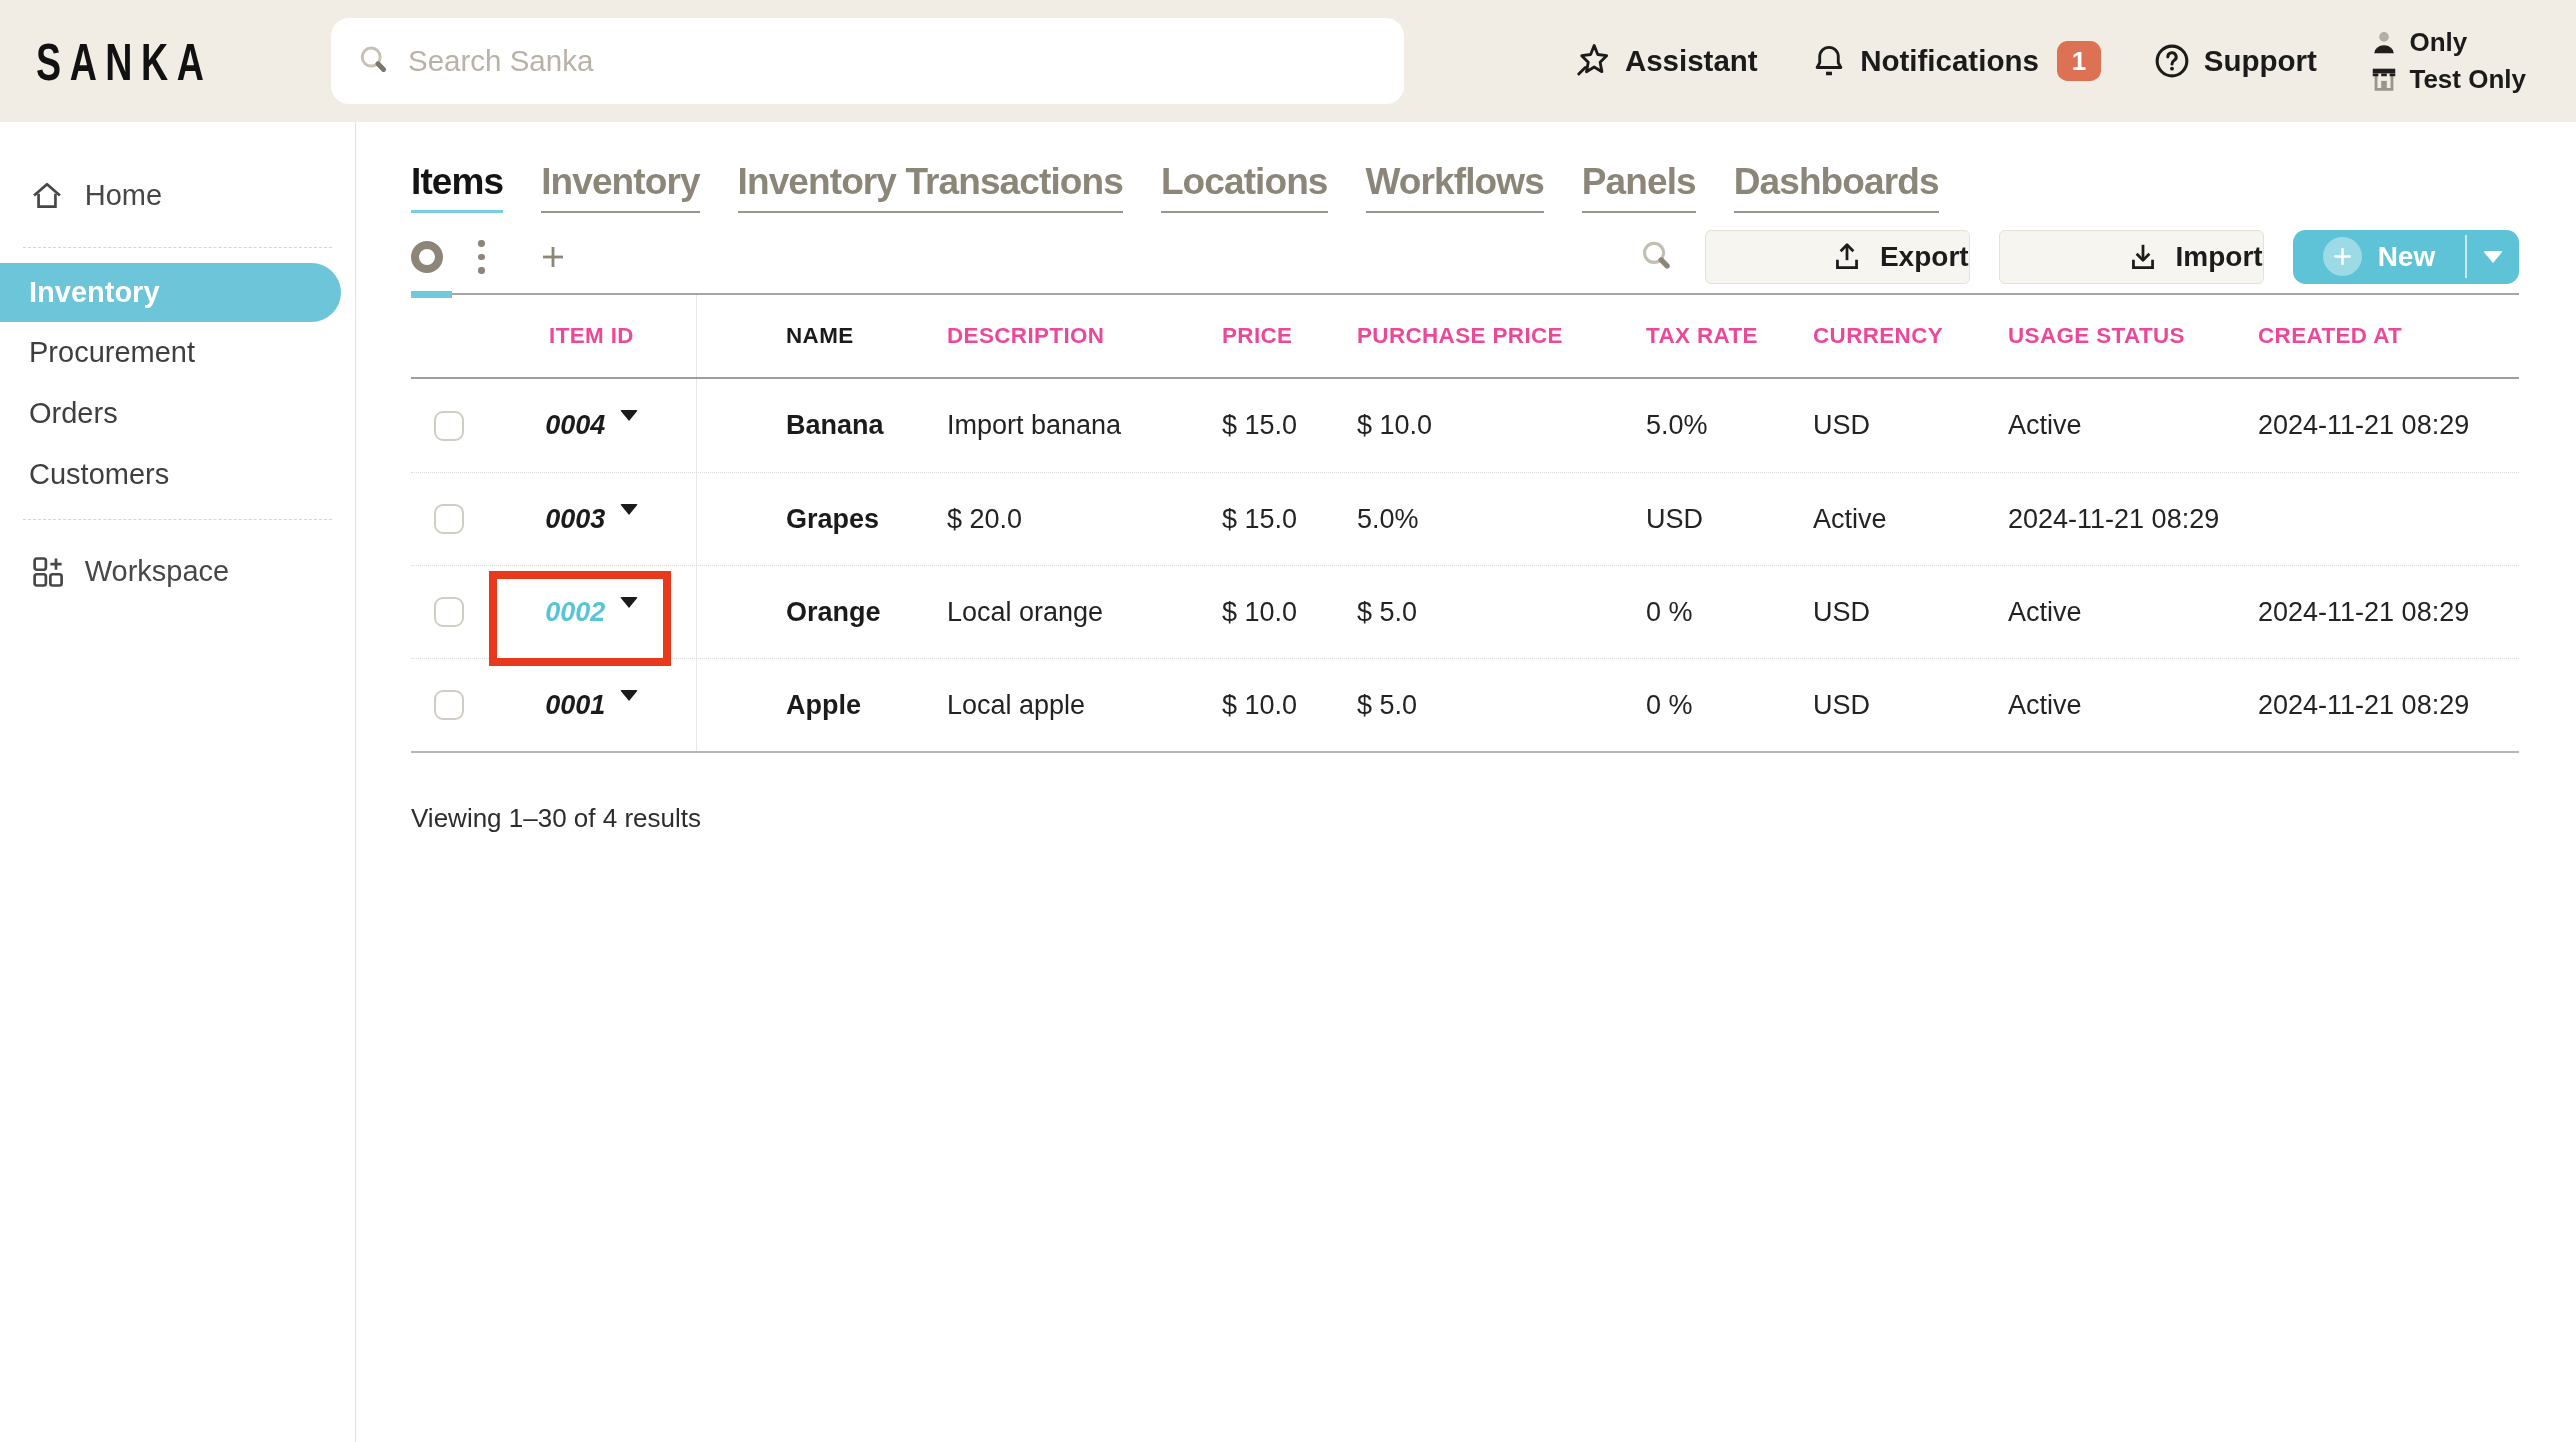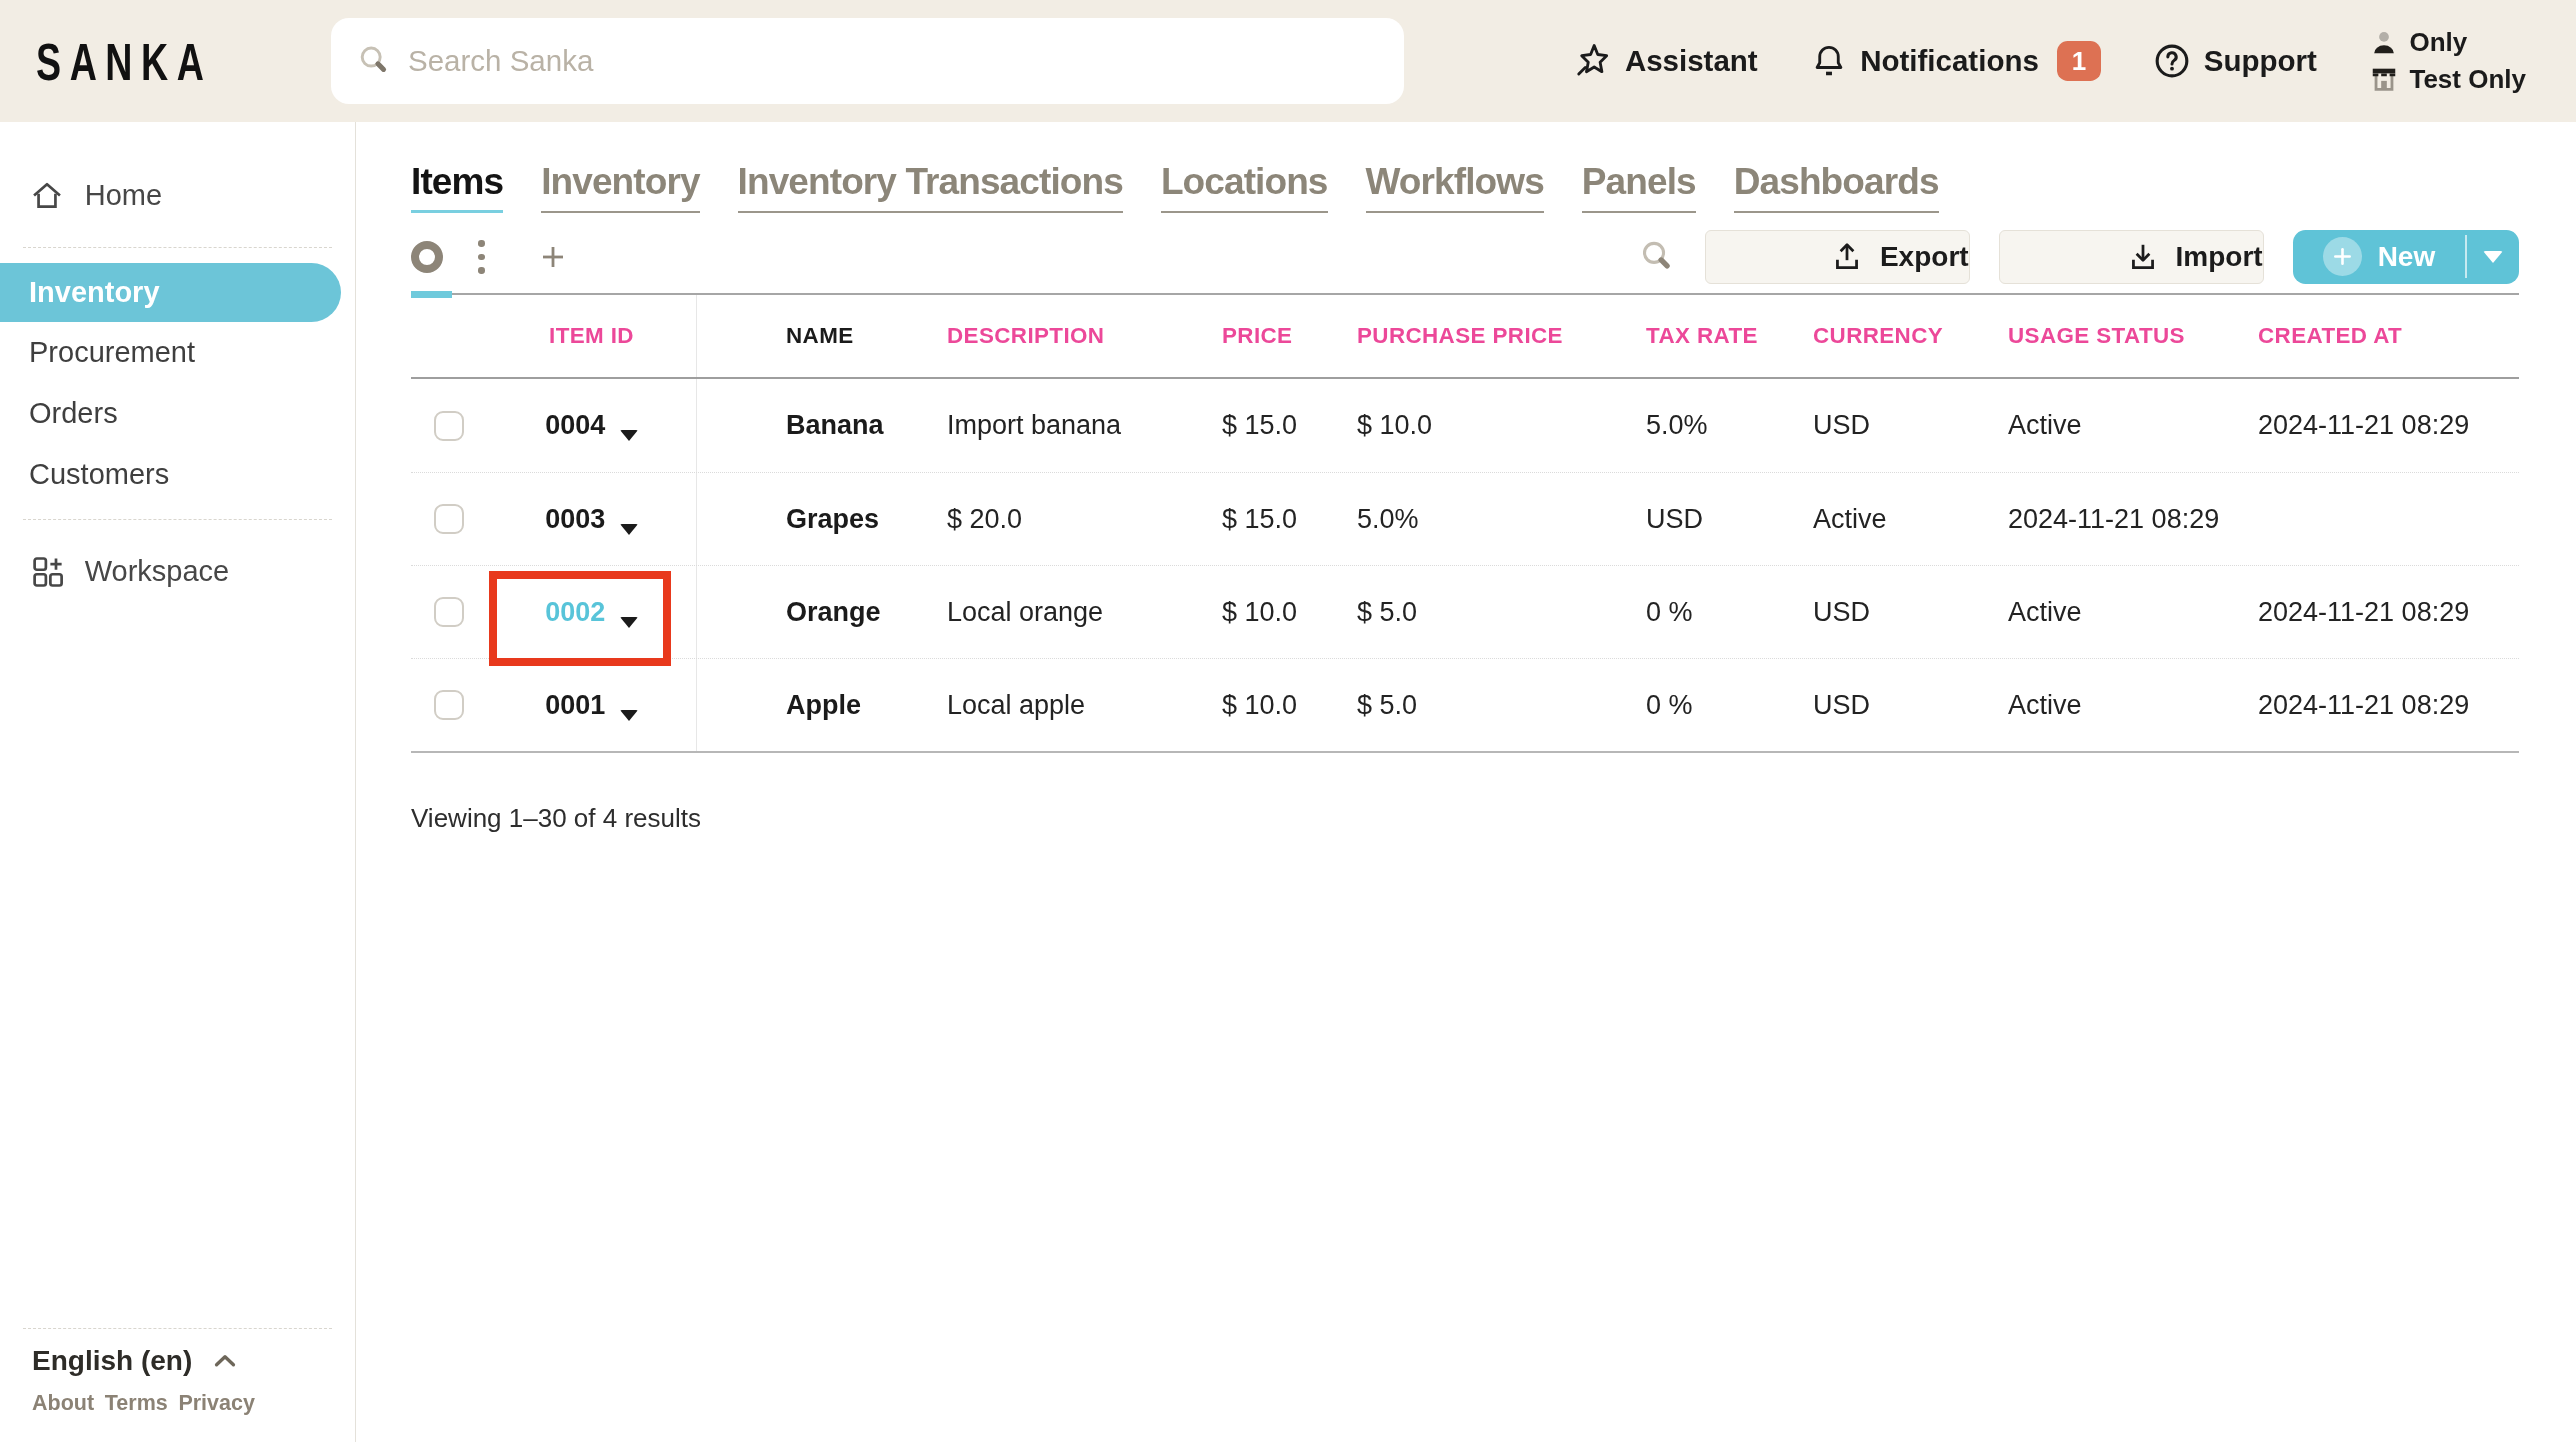--- a/index.html
+++ b/index.html
@@ -81,22 +81,22 @@
   .grid{display:grid;grid-template-columns:76px 210px 250px 275px 135px 289px 167px 195px 250px 260px;}
   .thead{height:84px;border-bottom:2.7px solid #9e9e9e;}
   .th{display:flex;align-items:center;font-size:22.4px;font-weight:700;color:#ec4899;letter-spacing:0.4px;height:100%;}
   .trow{height:93px;}
   .trow + .trow{border-top:1.8px dotted #dbdbdb;}
   .tbody{border-bottom:2.7px solid #b7b7b7;}
   .cell{display:flex;align-items:center;height:100%;font-size:27px;color:#232323;}
   .c-center{justify-content:center;}
   .c-id{border-right:0.9px solid #e7e7e7;position:relative;}
   .c-name{padding-left:89px;font-weight:700;color:#1b1b1b;}
-  .idbtn{background:none;border:0;display:flex;align-items:flex-end;gap:14.3px;cursor:pointer;
-         font-family:"Liberation Sans", sans-serif;font-size:27px;font-weight:700;color:#1b1b1b;}
+  .idbtn{background:none;border:0;display:flex;align-items:flex-start;gap:14.3px;cursor:pointer;
+         font-family:"Liberation Sans", sans-serif;font-size:27px;font-weight:700;color:#1b1b1b;font-style:italic;}
   .idbtn .caret{width:0;height:0;border-left:9.8px solid transparent;border-right:9.8px solid transparent;
                 border-top:11.6px solid #1b1b1b;border-radius:1.8px;}
   .idtext.linked{color:var(--link);}
   .checkbox{width:30px;height:30px;border:2.7px solid #d1cdc5;border-radius:9px;background:#fff;cursor:pointer;}
   .annotation{position:absolute;left:1.8px;right:25px;top:4.5px;bottom:-7.2px;border:8px solid var(--annotation);z-index:3;pointer-events:none;}
 
   .viewing{margin-top:50px;font-size:26px;color:#2d2d2d;}
   svg{display:block;}
 </style>
 </head>
@@ -195,34 +195,20 @@
         <svg width="36" height="36" viewBox="0 0 32 32">
           <rect x="5" y="4" width="10" height="10" rx="2" fill="none" stroke="#474747" stroke-width="2.4"></rect>
           <rect x="5" y="18" width="10" height="10" rx="2" fill="none" stroke="#474747" stroke-width="2.4"></rect>
           <rect x="19" y="18" width="10" height="10" rx="2" fill="none" stroke="#474747" stroke-width="2.4"></rect>
           <line x1="24" y1="4" x2="24" y2="14" stroke="#474747" stroke-width="2.4"></line>
           <line x1="19" y1="9" x2="29" y2="9" stroke="#474747" stroke-width="2.4"></line>
         </svg>
         <span>Workspace</span>
       </div>
 
-      <div class="side-bottom">
-        <div class="side-divider"></div>
-        <div class="lang-row">
-          <span>English (en)</span>
-          <svg width="30" height="30" viewBox="0 0 32 32">
-            <path d="M7 20 L16 11.5 L25 20" fill="none" stroke="#6e675a" stroke-width="3.6" stroke-linecap="round" stroke-linejoin="round"></path>
-          </svg>
-        </div>
-        <div class="legal-row">
-          <span>About</span>
-          <span>Terms</span>
-          <span>Privacy</span>
-        </div>
-      </div>
     </aside>
 
     <main class="main">
       <div class="tabs">
         <div class="tab active">Items</div>
         <div class="tab">Inventory</div>
         <div class="tab">Inventory Transactions</div>
         <div class="tab">Locations</div>
         <div class="tab">Workflows</div>
         <div class="tab">Panels</div>

